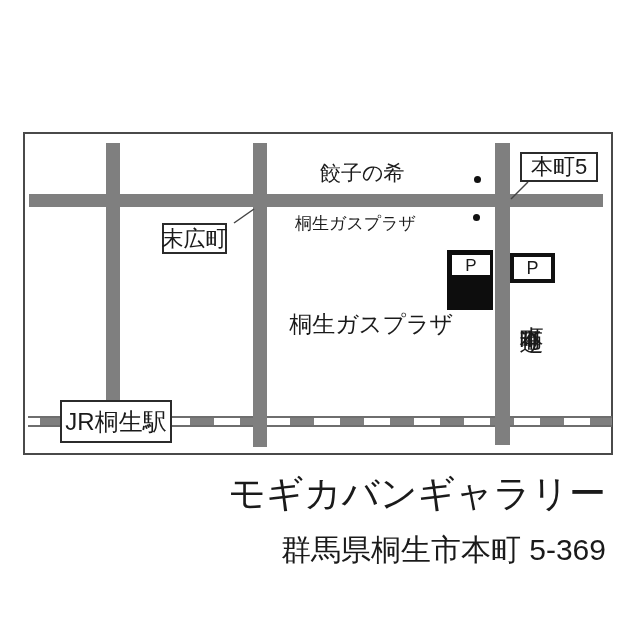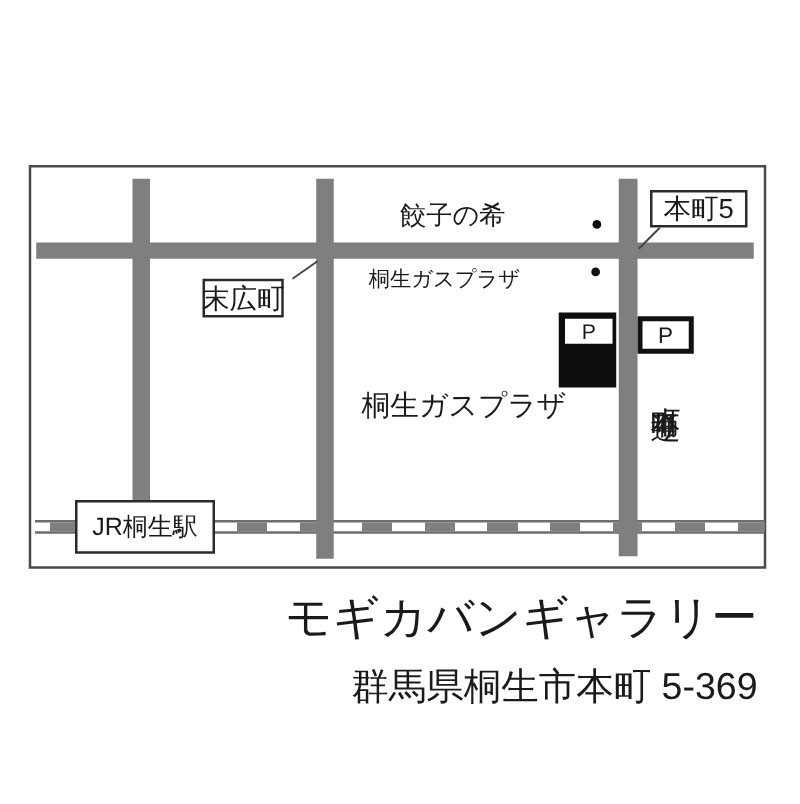--- a/index.html
+++ b/index.html
@@ -35,21 +35,21 @@
   
   .pointer-svg{position:absolute;left:0;top:0;width:586px;height:319px;z-index:4;}
   
   .label-box{
     position:absolute;background:#ffffff;border:2px solid #2b2b2b;
     display:flex;align-items:center;justify-content:center;
     z-index:5;line-height:1;white-space:nowrap;
   }
   .box-honcho5{left:495px;top:18px;width:78px;height:30px;font-size:22px;}
   .box-suehirocho{left:137px;top:89px;width:65px;height:31px;font-size:22px;}
-  .box-jr{left:35px;top:266px;width:112px;height:43px;font-size:20px;}
+  .box-jr{left:35px;top:266px;width:112px;height:43px;font-size:24px;}
   
   .poi-text{position:absolute;white-space:nowrap;z-index:5;line-height:1.1;}
   .poi-gyoza{left:295px;top:27px;width:150px;font-size:21px;}
   .poi-gas{left:270px;top:81px;width:173px;font-size:17px;}
   .dot{position:absolute;width:7px;height:7px;border-radius:50%;background:#111111;z-index:5;}
   .dot-gyoza{left:449px;top:42px;}
   .dot-gas{left:448px;top:80px;}
   
   .building{position:absolute;left:422px;top:116px;width:46px;height:60px;background:#0d0d0d;z-index:3;}
   .building .p-window{

